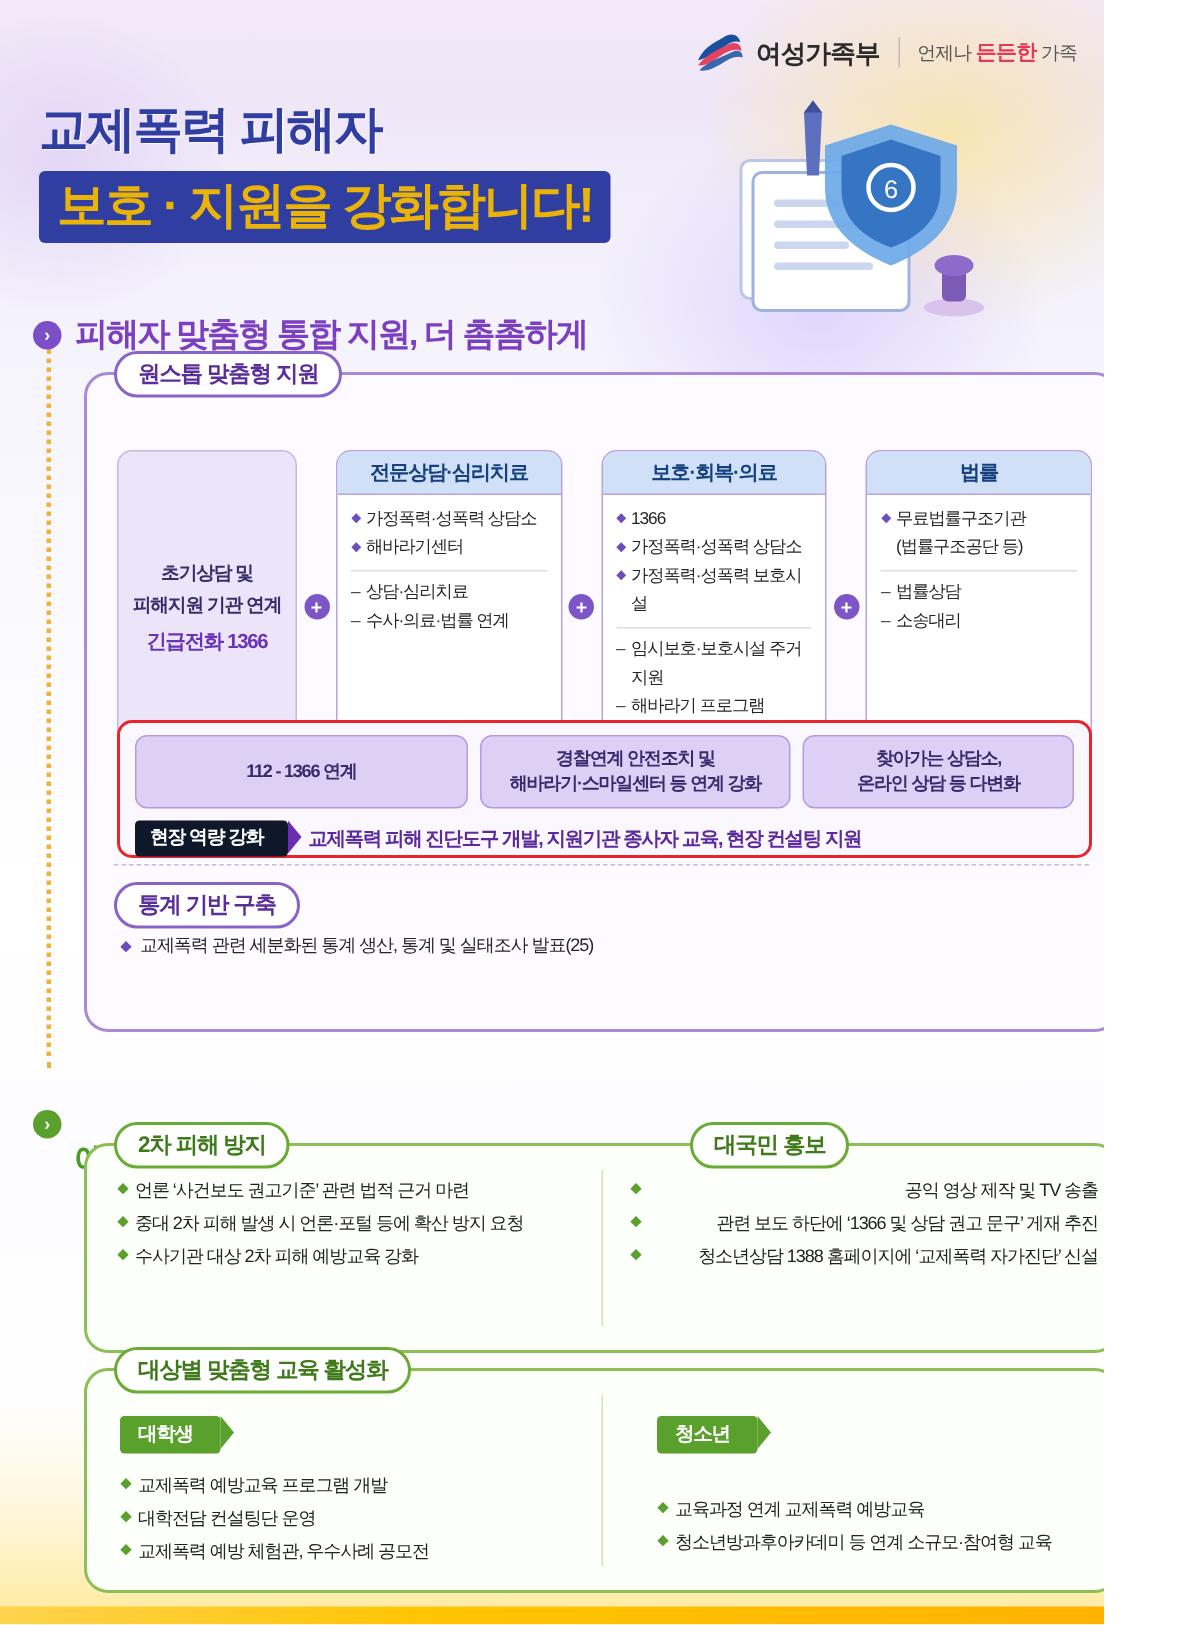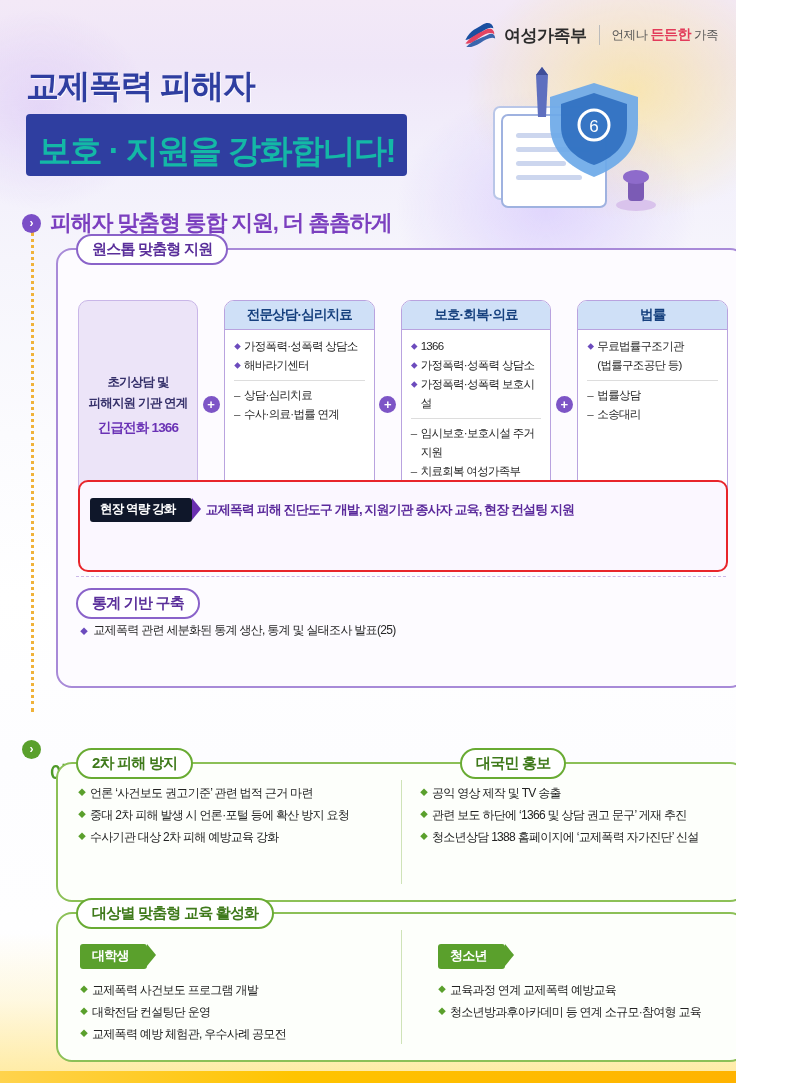--- a/index.html
+++ b/index.html
@@ -49,23 +49,23 @@
   .slogan { font-size: 12.5px; color: #555; letter-spacing: -0.5px; white-space: nowrap; }
   .slogan b { color: #e23b5a; font-size: 14px; }
 
   h1.title { position: absolute; left: 26px; top: 66px; }
   .title-l1 {
     font-size: 33px; font-weight: bold; color: #2f3ea0; letter-spacing: -1.5px;
     line-height: 1.2; text-shadow: 1px 1px 0 rgba(255,255,255,.8);
   }
   .title-l2 {
     display: inline-block; margin-top: 8px;
-    background: #2f3ea0; color: #14b8a6;
+    background: #2f3ea0; color: #eab308;
     font-size: 33px; font-weight: bold; letter-spacing: -1.5px;
-    padding: 18px 12px 6px; border-radius: 4px; line-height: 1.15;
+    padding: 4px 12px 6px; border-radius: 4px; line-height: 1.15;
   }
 
   
   .illus { position: absolute; right: 60px; top: 55px; width: 200px; height: 170px; }
 
   
   .sec-head { position: absolute; display: flex; align-items: center; gap: 9px; }
   .sec-bullet {
     width: 19px; height: 19px; border-radius: 50%;
     display: inline-flex; align-items: center; justify-content: center;
@@ -177,21 +177,21 @@
     position: absolute; left: 56px; top: 762px; width: 690px; height: 140px;
     background: #fdfffb; border: 2px solid #8cc057; border-radius: 16px;
   }
   .card-green2 {
     position: absolute; left: 56px; top: 912px; width: 690px; height: 150px;
     background: #fdfffb; border: 2px solid #8cc057; border-radius: 16px;
   }
   .g-split { position: absolute; left: 50%; top: 16px; bottom: 16px; width: 1px; background: #cfe3b8; }
   .g-col { position: absolute; top: 18px; }
   .g-col.left { left: 20px; width: 320px; }
-  .g-col.right { left: 362px; width: 312px; }
+  .g-col.right { left: 362px; width: 312px; text-align: right; }
   .g-list { list-style: none; }
   .g-list li {
     font-size: 12px; color: #222; letter-spacing: -0.7px; line-height: 1.85;
     padding-left: 12px; position: relative;
   }
   .g-list li::before { content: "◆"; position: absolute; left: 0; top: 0; color: #5aa02c; font-size: 8px; line-height: 22px; }
 
   .chip-pos3 { position: absolute; left: 18px; top: -16px; }
   .chip-pos4 { position: absolute; left: 402px; top: -16px; }
   .chip-pos5 { position: absolute; left: 18px; top: -16px; }
@@ -307,21 +307,21 @@
         <h3>보호·회복·의료</h3>
         <div class="body">
           <ul>
             <li class="d">1366</li>
             <li class="d">가정폭력·성폭력 상담소</li>
             <li class="d">가정폭력·성폭력 보호시설</li>
           </ul>
           <div class="sep"></div>
           <ul>
             <li class="dash">임시보호·보호시설 주거지원</li>
-            <li class="dash">치료회복 여성가족부</li>
+            <li class="dash">해바라기 프로그램</li>
             <li class="dash">외상·정신과 치료비 지원</li>
           </ul>
         </div>
       </div>
 
       <div class="plus">
           <span>+</span>
         </div>
 
       <div class="box-col">
@@ -334,20 +334,27 @@
           <div class="sep"></div>
           <ul>
             <li class="dash">법률상담</li>
             <li class="dash">소송대리</li>
           </ul>
         </div>
       </div>
     </div>
 
     <div class="red-block">
+      <div class="red-row">
+        <div class="pill p1">112 - 1366 연계</div>
+        <div class="pill p2" style="white-space:pre-line">경찰연계 안전조치 및
+해바라기·스마일센터 등 연계 강화</div>
+        <div class="pill p3" style="white-space:pre-line">찾아가는 상담소,
+온라인 상담 등 다변화</div>
+      </div>
       <div class="red-bottom">
         <span class="tag-arrow">현장 역량 강화</span>
         <span class="txt">교제폭력 피해 진단도구 개발, 지원기관 종사자 교육, 현장 컨설팅 지원</span>
       </div>
     </div>
 
     <div class="hr-purple"></div>
     <span class="chip chip-pos2">통계 기반 구축</span>
     <div class="stat-line">교제폭력 관련 세분화된 통계 생산, 통계 및 실태조사 발표(25)</div>
   </div>
@@ -376,27 +383,27 @@
       </ul>
     </div>
   </div>
 
   <div class="card-green2">
     <span class="chip-green chip-pos5">대상별 맞춤형 교육 활성화</span>
     <div class="g-split"></div>
     <div class="sub-col l">
       <span class="tag-green">대학생</span>
       <ul class="g-list" style="margin-top:10px">
-        <li>교제폭력 사건보도 프로그램 개발</li>
+        <li>교제폭력 예방교육 프로그램 개발</li>
         <li>대학전담 컨설팅단 운영</li>
         <li>교제폭력 예방 체험관, 우수사례 공모전</li>
       </ul>
     </div>
     <div class="sub-col r">
       <span class="tag-green">청소년</span>
-      <ul class="g-list" style="margin-top:10px">
+      <ul class="g-list" style="margin-top:26px">
         <li>교육과정 연계 교제폭력 예방교육</li>
         <li>청소년방과후아카데미 등 연계 소규모·참여형 교육</li>
       </ul>
     </div>
   </div>
 
 </div>
 
 </body></html>

